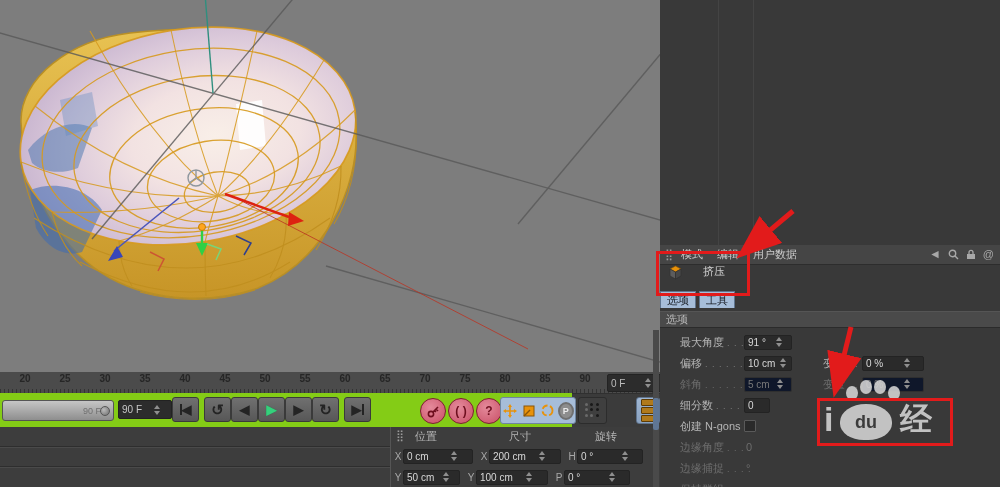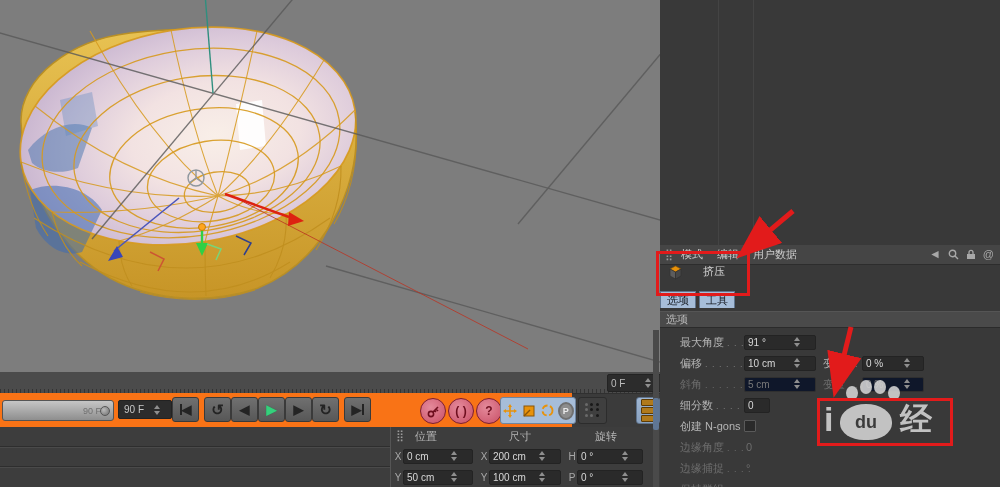--- a/index.html
+++ b/index.html
@@ -17,21 +17,21 @@
   .tickrow{position:absolute;left:5px;top:1px;display:flex;}
   .tick{width:40px;text-align:center;font-size:10px;color:#262626;font-weight:bold;}
   .end-field{position:absolute;left:607px;top:2px;width:48px;height:16px;background:#2c2c2c;border:1px solid #232323;
      border-radius:2px;color:#bdbdbd;font-size:10px;display:flex;align-items:center;padding:0 3px;}
   .end-field span{flex:1}
   
   .stepper{display:flex;flex-direction:column;align-items:center;gap:2px;margin-left:2px;}
   .stepper .up{width:0;height:0;border:3px solid transparent;border-bottom:4px solid #8f8f8f;}
   .stepper .dn{width:0;height:0;border:3px solid transparent;border-top:4px solid #8f8f8f;}
   
-  #playbar{position:absolute;left:0;top:393px;width:572px;height:34px;background:#f97316;border-bottom:1px solid #2e2e2e;text-align:right;}
+  #playbar{position:absolute;left:0;top:393px;width:572px;height:34px;background:#84cc16;border-bottom:1px solid #2e2e2e;}
   .range{position:absolute;left:2px;top:7px;width:110px;height:19px;border:1px solid #555;border-radius:3px;
      background:linear-gradient(#c6c6c6,#8e8e8e);display:flex;align-items:center;justify-content:flex-end;}
   .range .rlabel{color:#707070;font-size:9px;margin-right:12px;}
   .range .knob{position:absolute;right:3px;top:5px;width:8px;height:8px;border-radius:50%;
      background:radial-gradient(circle at 35% 35%,#bbb,#6e6e6e);border:1px solid #565656;}
   .framebox{position:absolute;left:118px;top:7px;width:46px;height:17px;background:#2c2c2c;border:1px solid #222;
      border-radius:2px;color:#c8c8c8;font-size:10px;display:flex;align-items:center;padding:0 3px;}
   .framebox span{flex:1}
   .tbtn{position:absolute;top:4px;width:27px;height:25px;background:linear-gradient(#707070,#575757);
      border:1px solid #3a3a3a;border-radius:3px;color:#242424;display:flex;align-items:center;justify-content:center;
@@ -74,21 +74,21 @@
   .menuitem{margin-right:14px;}
   .hicons{position:absolute;right:6px;top:2px;display:flex;align-items:center;gap:7px;color:#a8a8a8;}
   #objectrow{position:absolute;left:0;top:264px;width:340px;height:27px;display:flex;color:#cfcfcf;font-size:11px;gap:11px;}
   #tabs{position:absolute;left:0;top:291px;height:17px;display:flex;gap:3px;}
   .tab{background:#a6bdd9;color:#14181f;font-size:11px;padding:1px 6px;border:1px solid #5f748e;border-bottom:none;}
   #sectionbar{position:absolute;left:0;top:311px;width:340px;height:17px;background:#4a4a4a;border-bottom:1px solid #2b2b2b;
      border-top:1px solid #555;color:#bdbdbd;font-size:11px;display:flex;align-items:center;padding-left:6px;box-sizing:border-box;}
   .prow{position:absolute;height:18px;display:flex;align-items:center;font-size:11px;color:#b5b5b5;width:340px;}
   .plab{position:absolute;left:20px;white-space:nowrap;}
   .pleader{color:#7e7e7e;letter-spacing:1px;font-size:9px;}
-  .pbox{position:absolute;left:84px;width:72px;}
+  .pbox{position:absolute;left:84px;width:48px;}
   .pbox2{position:absolute;left:202px;width:62px;}
   .plab2{position:absolute;left:163px;}
   .smallbox{position:absolute;left:84px;width:26px;}
   .checkbox{position:absolute;left:84px;width:10px;height:10px;background:#2a2a2a;border:1px solid #5a5a5a;border-radius:1px;}
   .dis,.dis .plab,.dis .pleader,.dis .plab2{color:#6c6c6c;}
   .dis .valbox{background:#0f172a;color:#787878;border-color:#2f2f2f;}
   .plainval{position:absolute;left:86px;color:#6c6c6c;}
   .attr-scroll{position:absolute;left:-7px;top:330px;width:6px;height:157px;background:#4a4a4a;}
   .attr-scroll .thumb{position:absolute;left:0;top:68px;width:6px;height:32px;background:#5f7694;border-radius:2px;}
   
@@ -192,20 +192,37 @@
       <path d="M 236 236 L 251 243 L 244 255" fill="none" stroke="#2e3f8f" stroke-width="1.5"></path>
       <path d="M 207 244 L 221 249 L 216 260" fill="none" stroke="#79d479" stroke-width="1.5"></path>
       <g stroke="#8f979e" stroke-width="1.4" fill="none">
         <circle cx="196" cy="178" r="8"></circle>
         <path d="M 196 178 L 196 170 M 196 178 L 189 183 M 196 178 L 203 183"></path>
       </g>
     </svg>
   </div>
 
   <div id="ruler">
+    <div class="tickrow">
+      <span class="tick">20</span>
+      <span class="tick">25</span>
+      <span class="tick">30</span>
+      <span class="tick">35</span>
+      <span class="tick">40</span>
+      <span class="tick">45</span>
+      <span class="tick">50</span>
+      <span class="tick">55</span>
+      <span class="tick">60</span>
+      <span class="tick">65</span>
+      <span class="tick">70</span>
+      <span class="tick">75</span>
+      <span class="tick">80</span>
+      <span class="tick">85</span>
+      <span class="tick">90</span>
+    </div>
     <div class="end-field">
       <span>0 F</span>
       <span class="stepper">
           <i class="up"></i>
           <i class="dn"></i>
         </span>
     </div>
   </div>
 
   <div id="playbar">
@@ -333,21 +350,21 @@
           <span>0 °</span>
           <span class="stepper">
               <i class="up"></i>
               <i class="dn"></i>
             </span>
         </div>
       </div>
 
       <div class="corow" style="left:2px;top:41px;width:266px">
         <span class="colab">Y</span>
-        <div class="valbox" style="width:70px">
+        <div class="valbox" style="width:57px">
           <span>50 cm</span>
           <span class="stepper">
               <i class="up"></i>
               <i class="dn"></i>
             </span>
         </div>
         <span class="colab" style="margin-left:6px">Y</span>
         <div class="valbox" style="width:72px">
           <span>100 cm</span>
           <span class="stepper">

